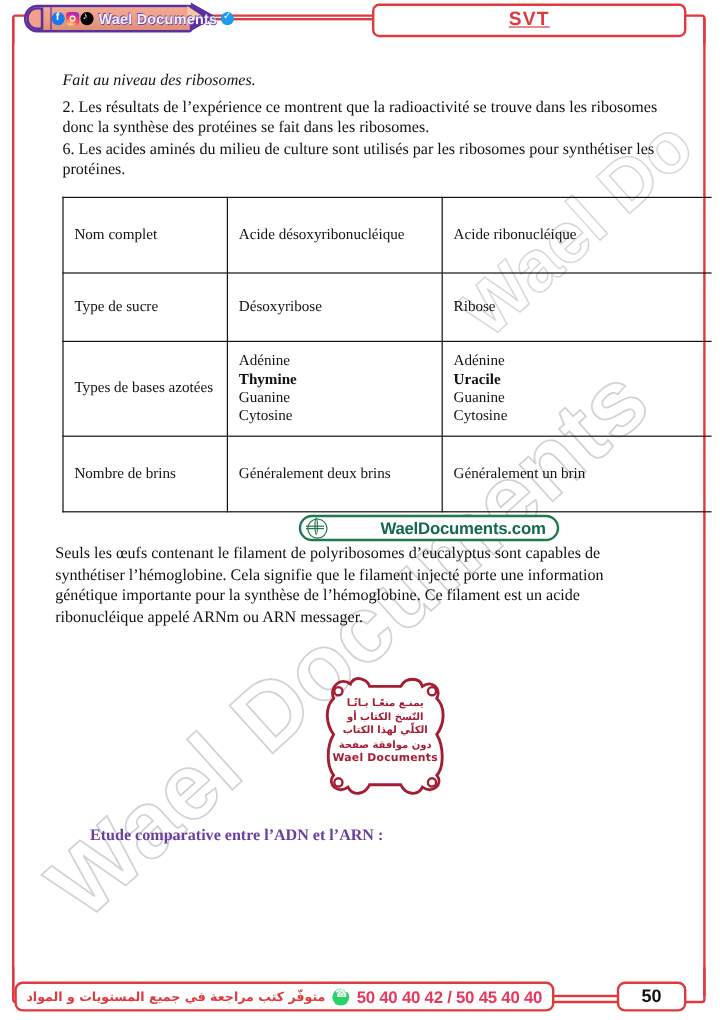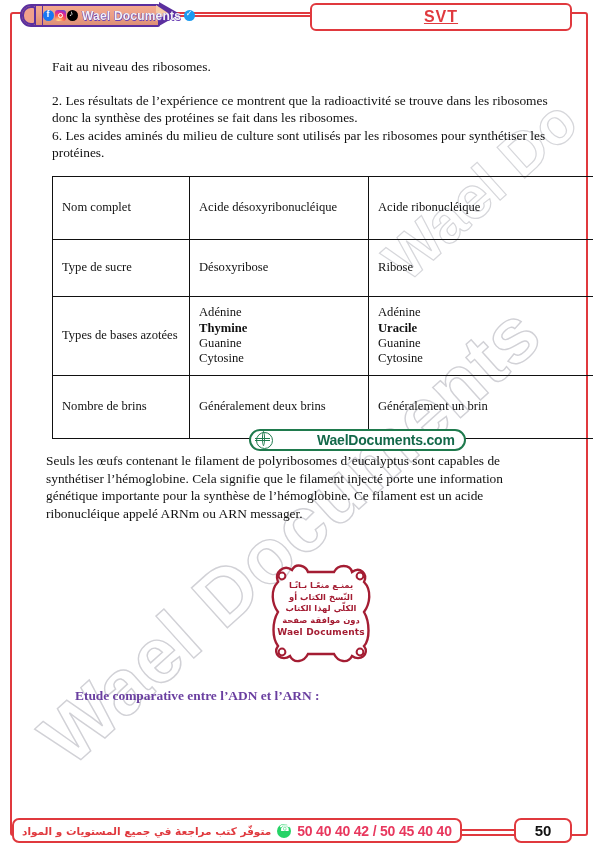--- a/index.html
+++ b/index.html
@@ -145,21 +145,21 @@
     padding:18px 38px 0 42px;
     z-index:10;
   }
   .para{
     font-size:13.4px;
     line-height:17.6px;
     color:#111;
     margin:0;
     text-align:left;
   }
-  .para.lead{margin-bottom:16px;}
+  .para.lead{margin-bottom:4px;font-style:italic;}
 
   
   .cmp-table{
     margin-top:14px;
     border-collapse:collapse;
     width:484px;
     table-layout:fixed;
     background:transparent;
   }
   .cmp-table td{

